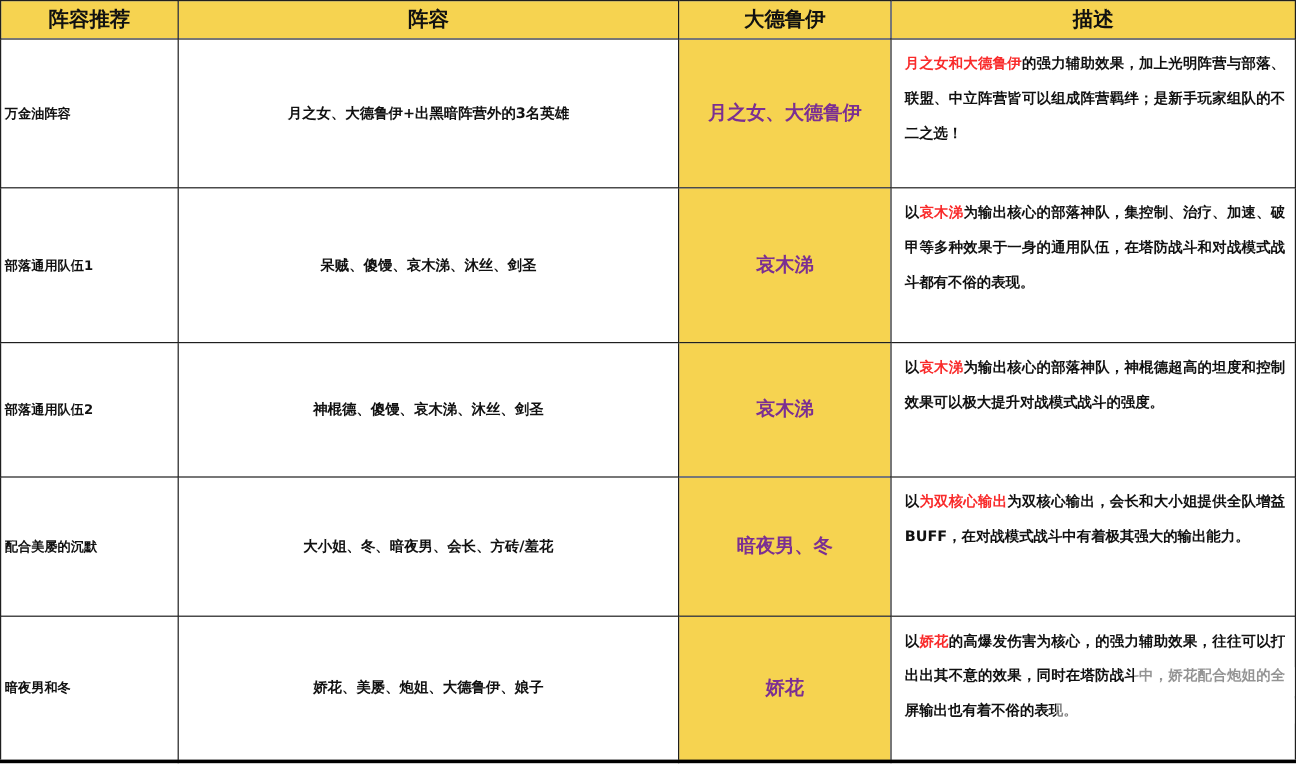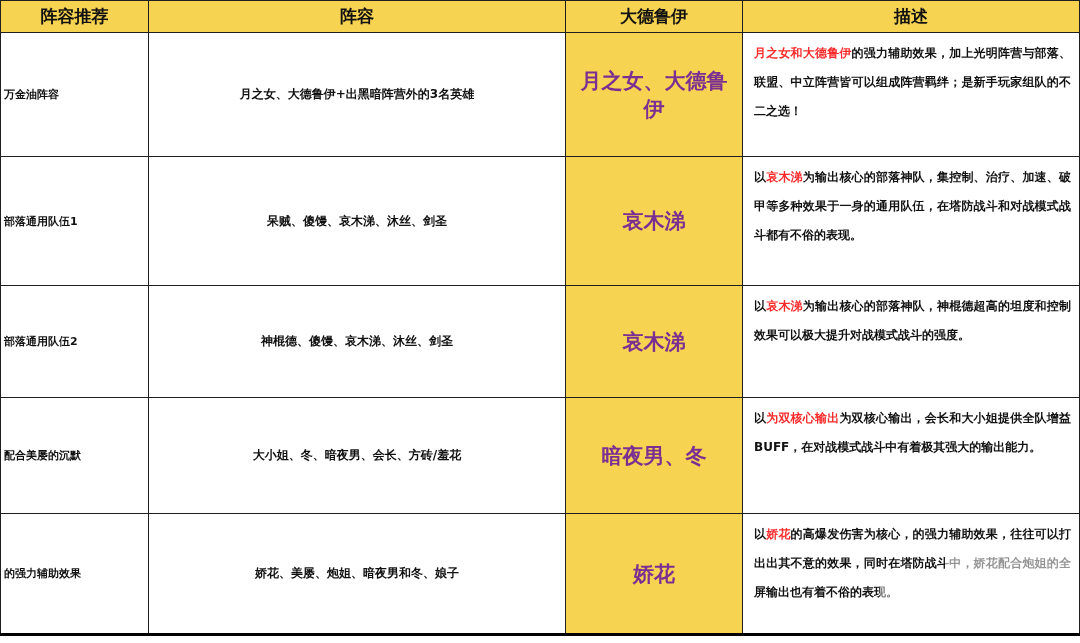--- a/index.html
+++ b/index.html
@@ -23,21 +23,21 @@
     font-size:17px; text-align:center; vertical-align:middle; padding:0;
   }
   tbody tr:nth-child(1){height:124px;}
   tbody tr:nth-child(2){height:129px;}
   tbody tr:nth-child(3){height:112px;}
   tbody tr:nth-child(4){height:116px;}
   tbody tr:nth-child(5){height:121px;}
   td.name{ text-align:left; vertical-align:middle; font-size:11px; padding:0 3px; }
   td.lineup{ text-align:center; vertical-align:middle; font-size:12px; padding:0 8px; }
   td.core{
-    text-align:center; vertical-align:middle; font-size:21px;
+    text-align:center; vertical-align:middle; font-size:16px;
     background:var(--core-bg); color:var(--core-text); padding:0 6px;
   }
   td.desc{
     vertical-align:top; font-size:12px; line-height:29px;
     padding:6px 8px 4px 11px; text-align:justify;
   }
   .hl{ color:var(--highlight); }
   .smudge{ position:absolute; pointer-events:none; }
   .smudge.a{ left:945px; top:556px; width:134px; height:24px; background:rgba(255,255,255,0.55); }
   .smudge.b{ left:880px; top:582px; width:199px; height:21px; background:rgba(255,255,255,0.45); }
@@ -80,22 +80,22 @@
       <td class="core">哀木涕</td>
       <td class="desc"><span>以</span><span class="hl">哀木涕</span><span>为输出核心的部落神队，神棍德超高的坦度和控制效果可以极大提升对战模式战斗的强度。</span></td>
     </tr>
         <tr>
       <td class="name">配合美屡的沉默</td>
       <td class="lineup">大小姐、冬、暗夜男、会长、方砖/羞花</td>
       <td class="core">暗夜男、冬</td>
       <td class="desc"><span>以</span><span class="hl">为双核心输出</span><span>为双核心输出，会长和大小姐提供全队增益BUFF，在对战模式战斗中有着极其强大的输出能力。</span></td>
     </tr>
         <tr>
-      <td class="name">的强力辅助效果</td>
-      <td class="lineup">娇花、美屡、炮姐、暗夜男和冬、娘子</td>
+      <td class="name">暗夜男和冬</td>
+      <td class="lineup">娇花、美屡、炮姐、大德鲁伊、娘子</td>
       <td class="core">娇花</td>
       <td class="desc"><span>以</span><span class="hl">娇花</span><span>的高爆发伤害为核心，的强力辅助效果，往往可以打出出其不意的效果，同时在塔防战斗中，娇花配合炮姐的全屏输出也有着不俗的表现。</span></td>
     </tr>
       </tbody>
   </table>
 
   <div class="smudge a"></div>
   <div class="smudge b"></div>
 </div>
 

